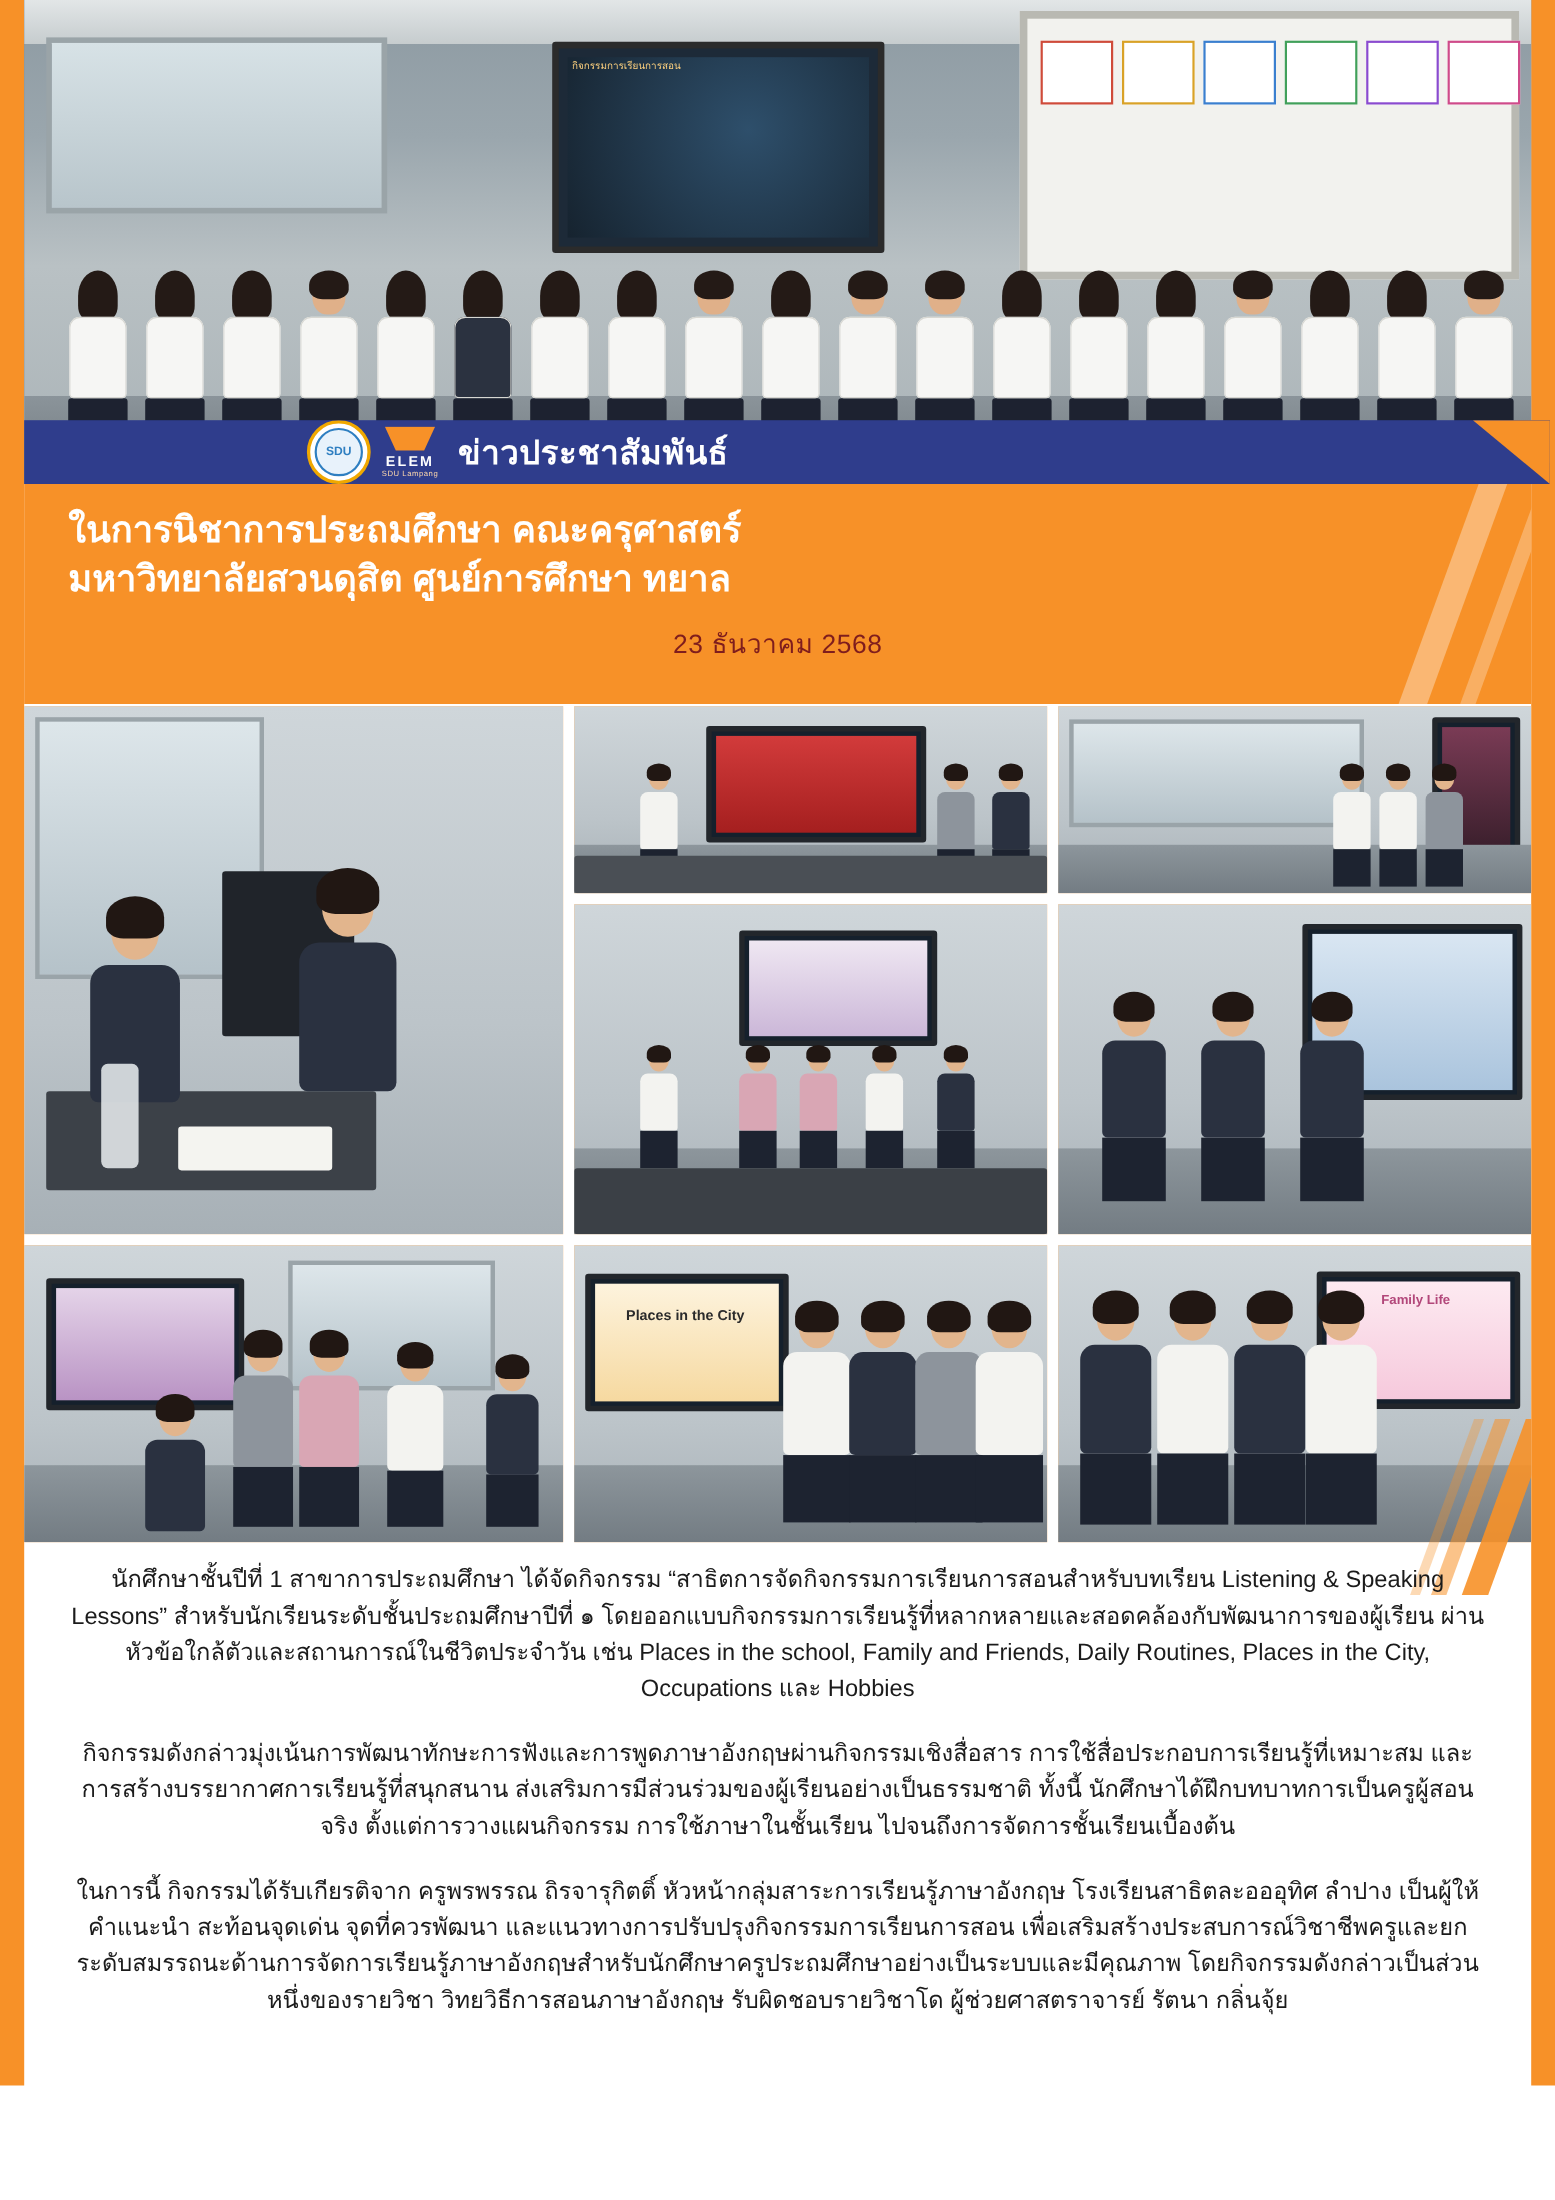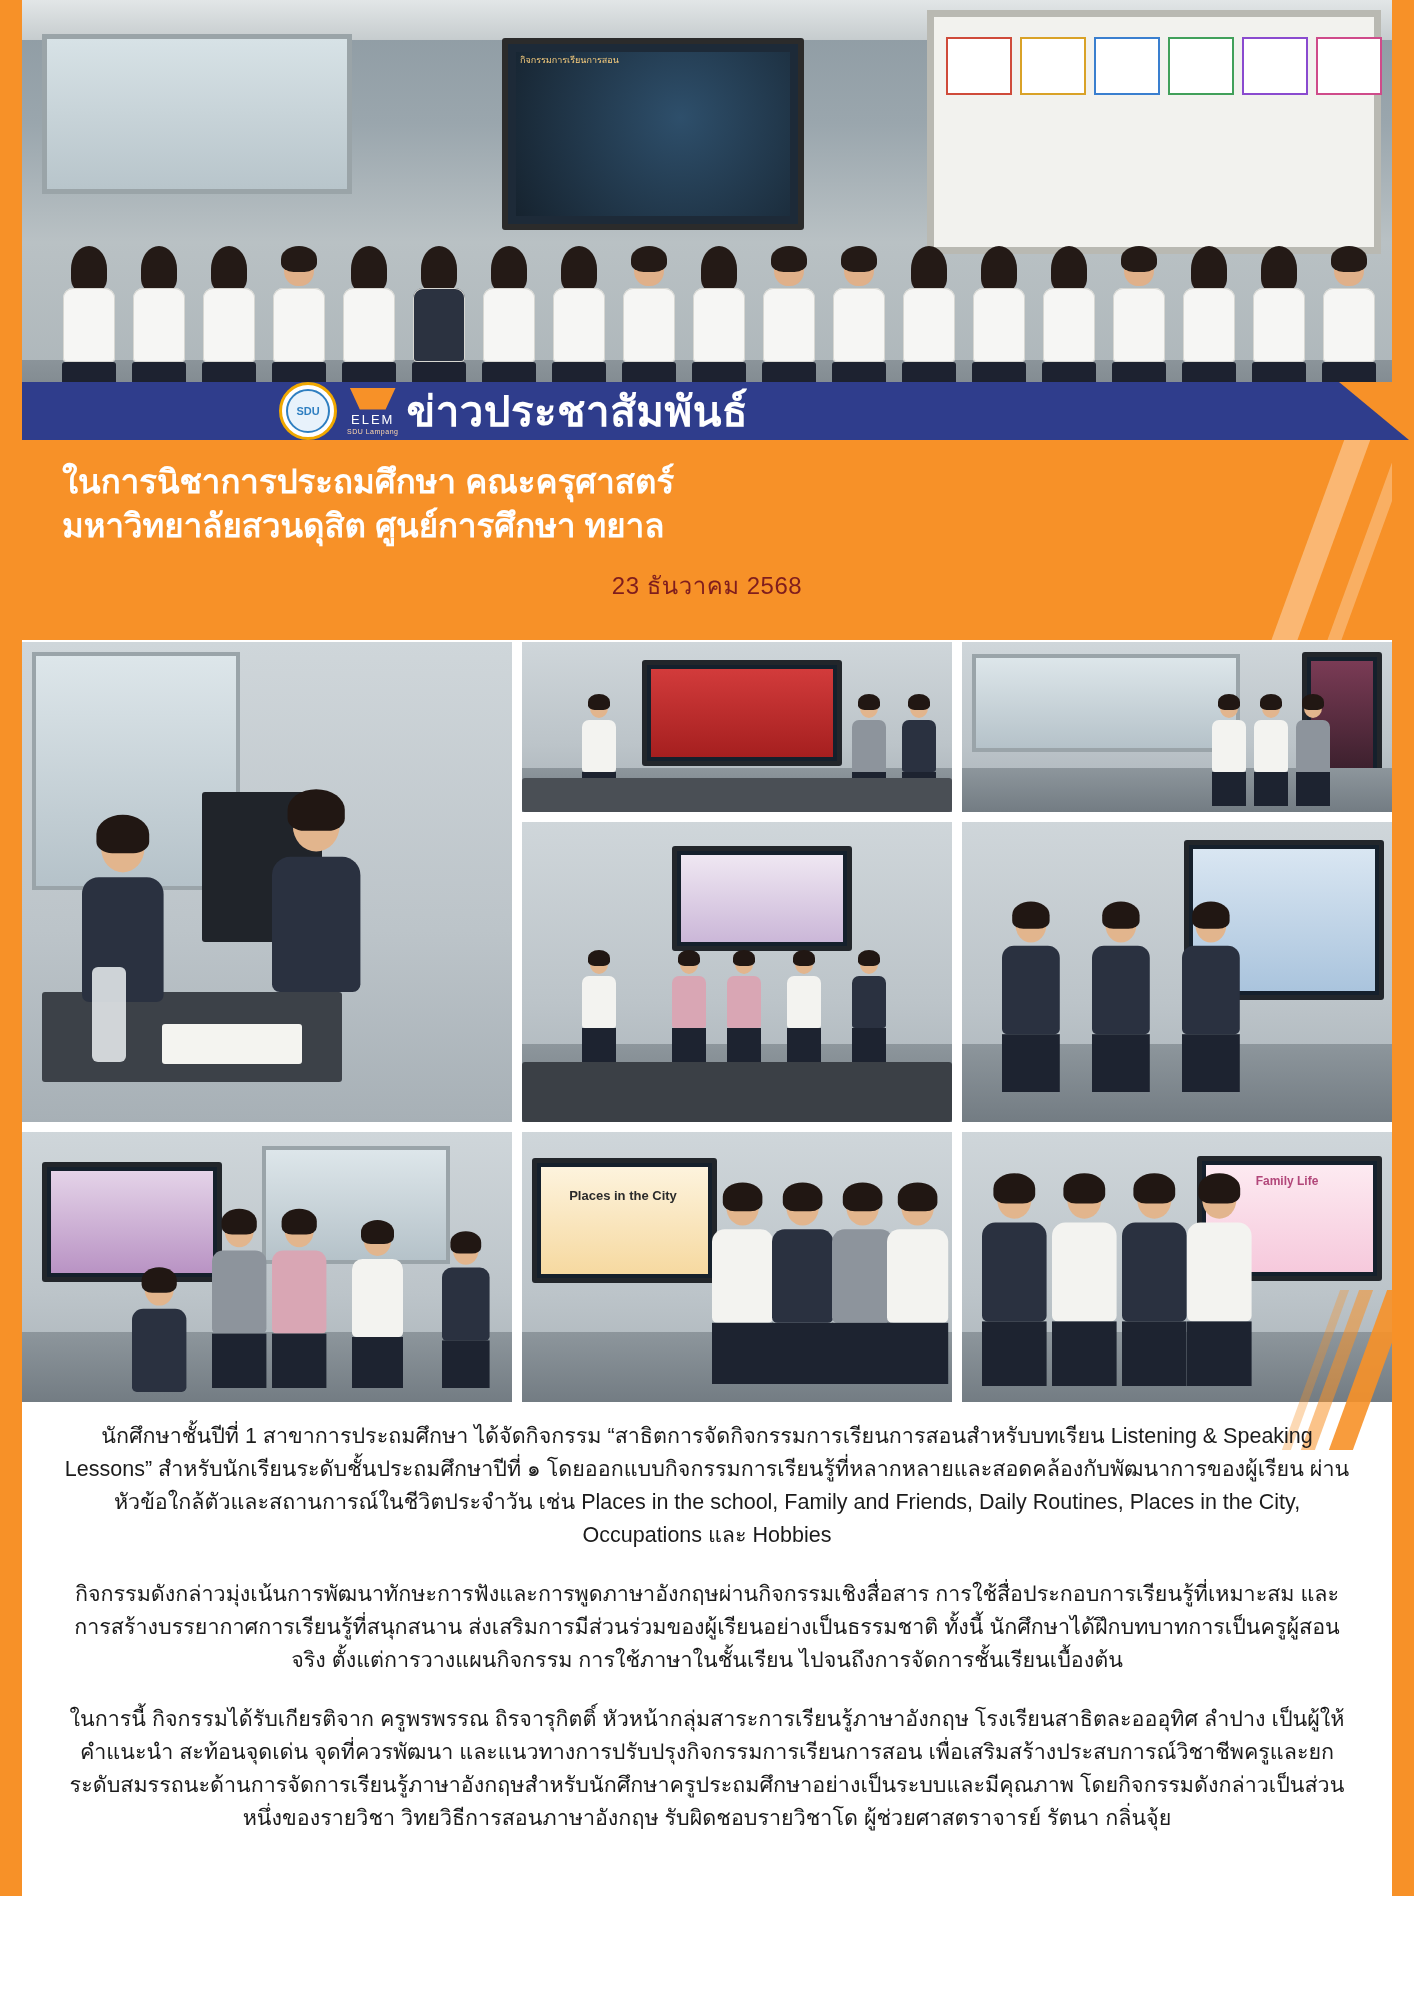--- a/index.html
+++ b/index.html
@@ -178,29 +178,29 @@
     color: #fff;
     line-height: 1;
   }
   .elem-cap {
     width: 46px; height: 22px;
     background: #f79128;
     clip-path: polygon(0 0, 100% 0, 78% 100%, 22% 100%);
     margin: 0 auto;
   }
   .elem-text {
-    font-size: 13px; letter-spacing: 2px; font-weight: normal; margin-top: 3px;
+    font-size: 13px; letter-spacing: 2px; font-weight: bold; margin-top: 3px;
   }
   .elem-sub {
     font-size: 7px; color: #ffd9ad; margin-top: 2px; letter-spacing: .5px;
   }
   .announce-title {
-    margin-left: 8px;
+    margin-left: 18px;
     color: #ffffff;
-    font-size: 42px;
+    font-size: 30px;
     font-weight: bold;
     letter-spacing: .5px;
   }
 
   
   .headerblock {
     position: absolute;
     left: 22px; top: 440px;
     width: 1370px; height: 200px;
     background: #f79128;

